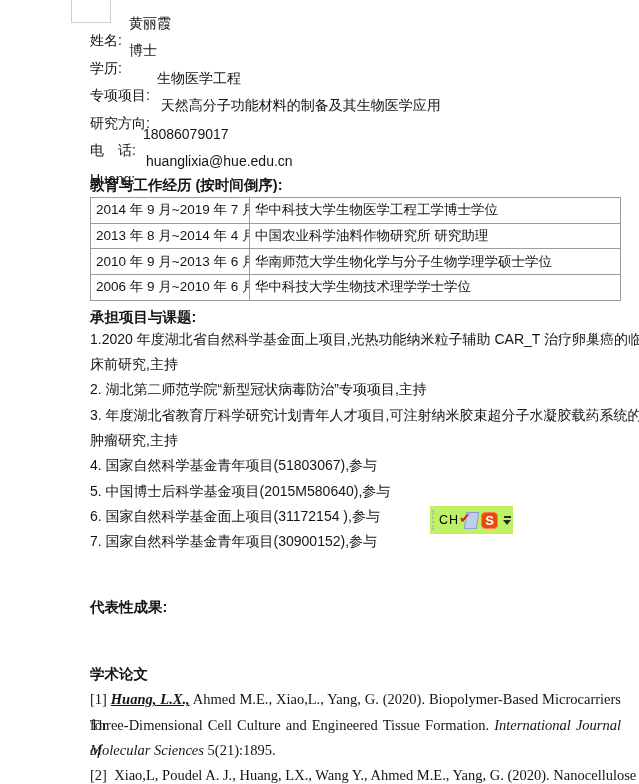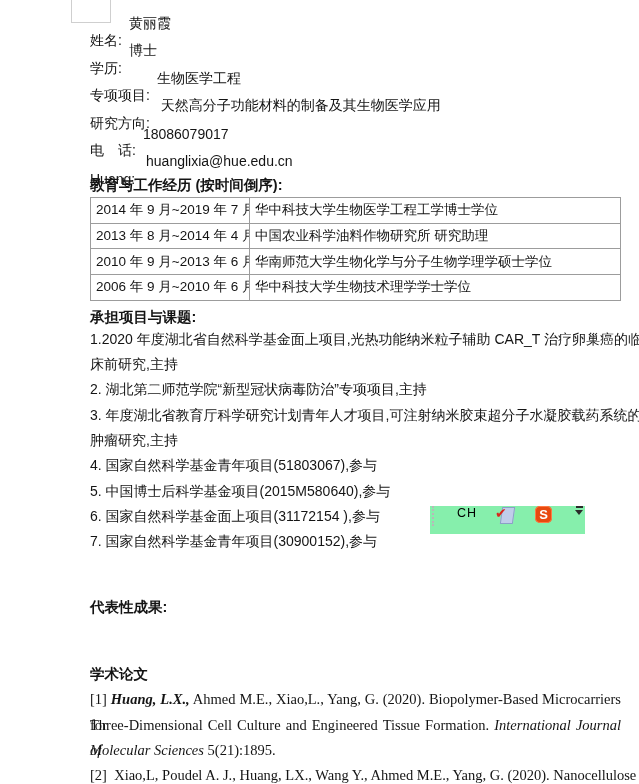--- a/index.html
+++ b/index.html
@@ -24,26 +24,26 @@
   }
   td.c1{width:148px;}
   .proj-h{height:24px;line-height:28px;margin-top:2px;}
   .p-line{height:25.3px;line-height:25.3px;font-size:14px;white-space:pre;}
   .res-h{height:25.5px;line-height:25.5px;margin-top:41px;}
   .pub-line{
     height:25.3px;line-height:25.3px;font-size:14.5px;white-space:pre;
     font-family:"Liberation Serif","DejaVu Serif",serif;
   }
   .pub-just{white-space:normal;text-align:justify;text-align-last:justify;}
-  .seg-biu{font-weight:bold;font-style:italic;}
+  .seg-biu{font-weight:bold;font-style:italic;text-decoration:underline;}
   .seg-i{font-style:italic;}
   
   .langbar{
     position:absolute;left:430px;top:506px;height:28px;
-    display:flex;align-items:flex-start;gap:21px;background:#86efac;padding:0 2px;
+    display:flex;align-items:center;gap:3px;background:#bef264;padding:0 2px;
   }
   .lb-handle{width:2px;height:20px;border-left:2px dotted #b8b8b8;}
   .lb-ch{font-size:12.5px;color:#000;letter-spacing:1px;}
   .lb-pad{position:relative;width:16px;height:18px;}
   .lb-sheet{
     position:absolute;right:0;top:1px;width:11px;height:15px;
     background:#c0cdea;border:1px solid #8ba0c6;transform:skewX(-8deg);
   }
   .lb-check{
     position:absolute;left:-3px;top:-1px;color:#d9261c;font-weight:bold;

